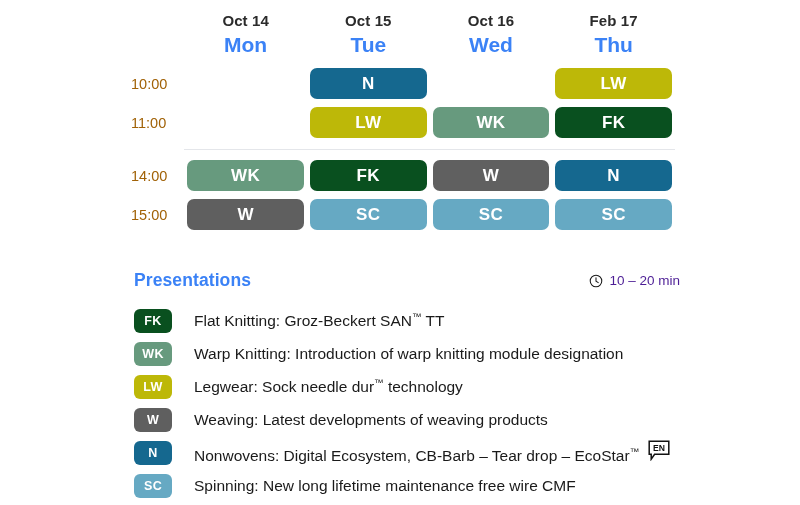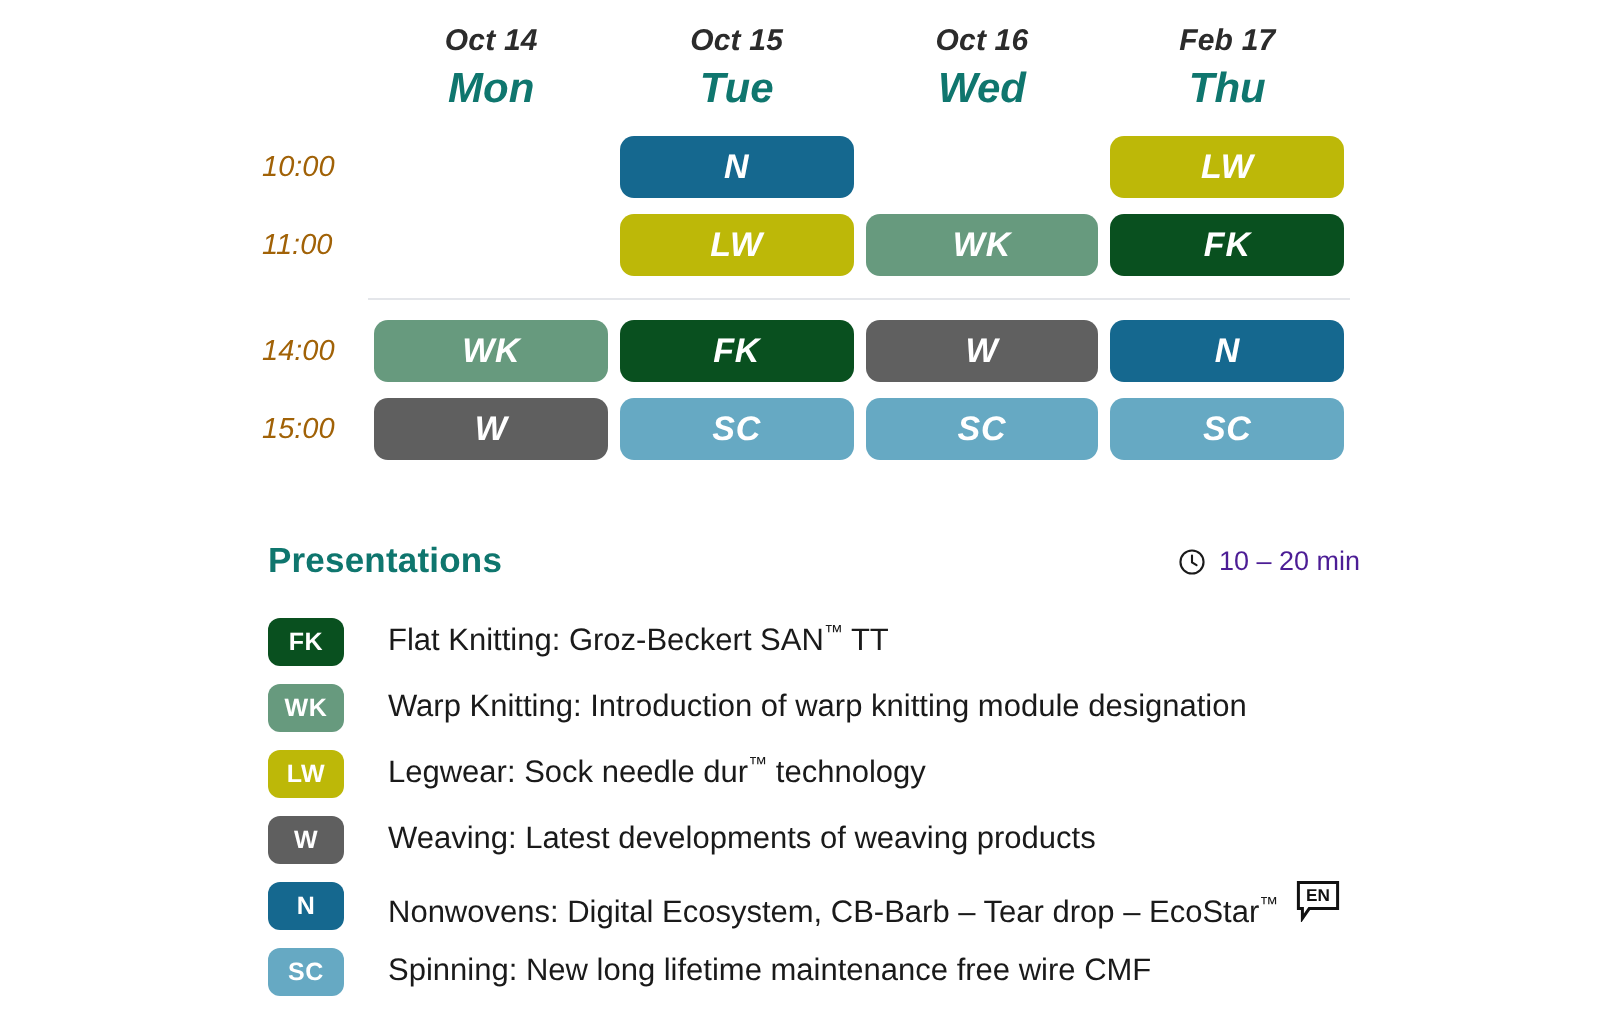--- a/index.html
+++ b/index.html
@@ -15,21 +15,20 @@
     overflow: hidden;
     position: relative;
   }
 
   
   #schedule {
     position: absolute;
     left: 0;
     top: 0;
     width: 800px;
-    font-style: italic;
   }
 
   .grid-table {
     border-collapse: collapse;
     table-layout: fixed;
     margin-left: 130px;
     width: 545px;
   }
   .grid-table col.time-col { width: 54px; }
   .grid-table col.day-col  { width: 122px; }
@@ -41,21 +40,21 @@
     line-height: 1.0;
   }
   .hdr-date {
     font-size: 15px;
     color: #2b2b2b;
     padding-top: 13px;
     letter-spacing: .1px;
   }
   .hdr-day {
     font-size: 21px;
-    color: #0f766e;
+    color: #3b82f6;
     padding-top: 6px;
     padding-bottom: 9px;
   }
 
   .time-cell {
     font-size: 14.5px;
     color: #a16207;
     text-align: left;
     padding-right: 11px;
     vertical-align: middle;
@@ -99,21 +98,21 @@
   }
   .legend-head {
     display: flex;
     align-items: center;
     justify-content: space-between;
     margin-bottom: 13px;
   }
   .legend-title {
     font-size: 17.5px;
     font-weight: bold;
-    color: #0f766e;
+    color: #3b82f6;
     letter-spacing: .1px;
   }
   .legend-duration {
     display: flex;
     align-items: center;
     gap: 6px;
     font-size: 13.5px;
     color: #4c1d95;
     white-space: nowrap;
     padding-right: 2px;

